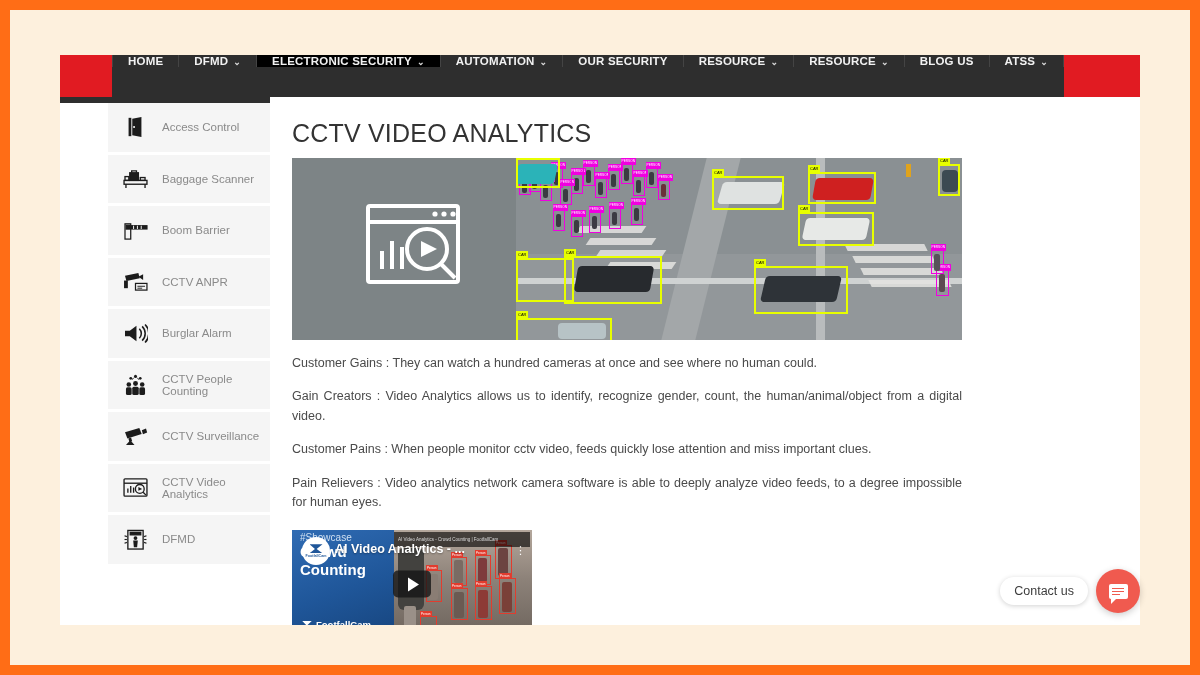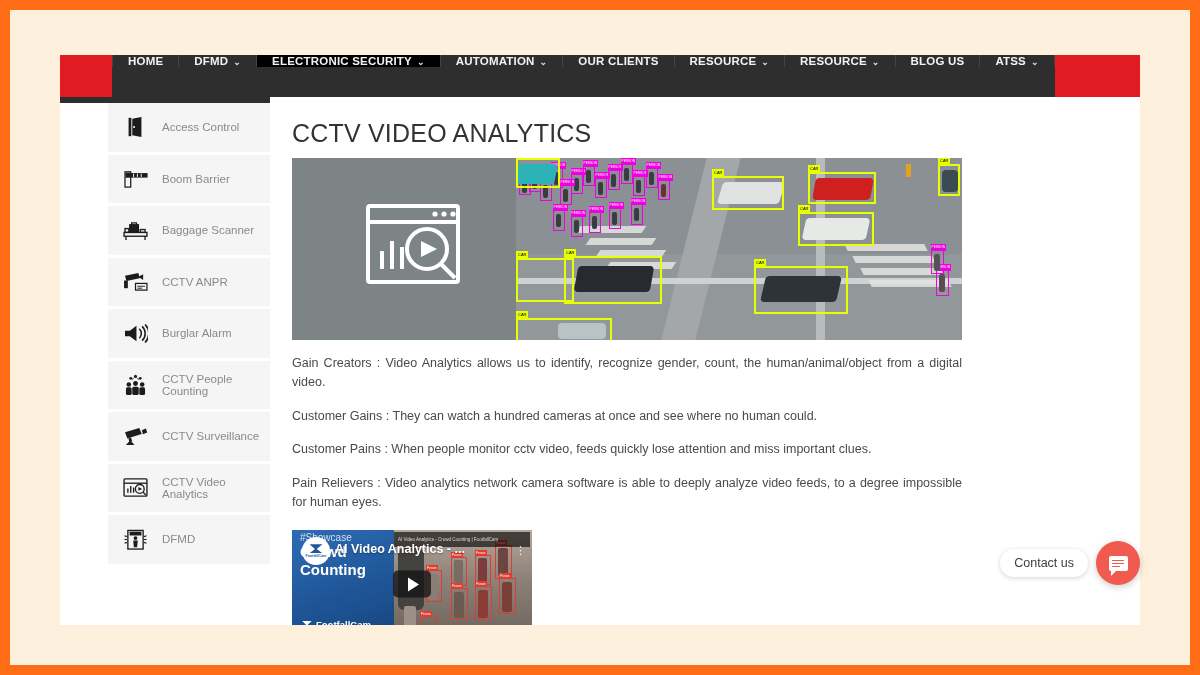--- a/index.html
+++ b/index.html
@@ -337,21 +337,21 @@
     width: 0; height: 0;
     border-left: 11px solid #fff;
     border-top: 7px solid transparent;
     border-bottom: 7px solid transparent;
     margin-left: 3px;
   }
 
   
   #chat-widget {
     position: absolute;
-    right: 50px; bottom: 80px;
+    right: 50px; bottom: 52px;
     display: flex; align-items: center; gap: 8px;
     z-index: 20;
   }
   #chat-label {
     background: #fff;
     border-radius: 16px;
     padding: 7px 14px;
     font-size: 12.5px;
     color: #3c3c3c;
     box-shadow: 0 1px 5px rgba(0,0,0,.18);
@@ -404,21 +404,21 @@
       </div>
       <div class="nav-item active">
         <span>ELECTRONIC SECURITY</span>
         <span class="caret">⌄</span>
       </div>
       <div class="nav-item">
         <span>AUTOMATION</span>
         <span class="caret">⌄</span>
       </div>
       <div class="nav-item">
-        <span>OUR CLIENTS</span>
+        <span>OUR SECURITY</span>
       </div>
       <div class="nav-item">
         <span>RESOURCE</span>
         <span class="caret">⌄</span>
       </div>
       <div class="nav-item">
         <span>RESOURCE</span>
         <span class="caret">⌄</span>
       </div>
       <div class="nav-item">
@@ -437,47 +437,47 @@
       <div id="sidebar-list">
           <div class="side-item">
             <span class="side-icon">
               <svg viewBox="0 0 24 24" width="22" height="22">
                 <rect x="5" y="2" width="3" height="20" fill="currentColor"></rect>
                 <path d="M9 3 L19 1.2 V22.8 L9 21 Z" fill="currentColor"></path>
                 <circle cx="11" cy="12" r="1.1" fill="#fff"></circle>
               </svg>
             </span>
             <span class="side-label">Access Control</span>
-          </div>
-          <div class="side-item">
-            <span class="side-icon">
-              <svg viewBox="0 0 26 22" width="25" height="21" fill="none" stroke="currentColor" stroke-width="1.3">
-                <rect x="2" y="4" width="6" height="16"></rect>
-                <rect x="3.2" y="5.5" width="3.6" height="4" fill="currentColor"></rect>
-                <rect x="8" y="6" width="17" height="3.4" fill="currentColor"></rect>
-                <line x1="11" y1="6" x2="11" y2="9.4" stroke="#fff" stroke-width="1"></line>
-                <line x1="15" y1="6" x2="15" y2="9.4" stroke="#fff" stroke-width="1"></line>
-                <line x1="19" y1="6" x2="19" y2="9.4" stroke="#fff" stroke-width="1"></line>
-              </svg>
-            </span>
-            <span class="side-label">Boom Barrier</span>
           </div>
           <div class="side-item">
             <span class="side-icon">
               <svg viewBox="0 0 26 22" width="25" height="21" fill="none" stroke="currentColor" stroke-width="1.4">
                 <rect x="1" y="13" width="24" height="4"></rect>
                 <rect x="7" y="5" width="9" height="8" fill="currentColor"></rect>
                 <path d="M9 5 V3 h5 v2"></path>
                 <rect x="2" y="9" width="4" height="4"></rect>
                 <rect x="18" y="10" width="5" height="3"></rect>
                 <line x1="3" y1="17" x2="3" y2="21"></line>
                 <line x1="23" y1="17" x2="23" y2="21"></line>
               </svg>
             </span>
             <span class="side-label">Baggage Scanner</span>
+          </div>
+          <div class="side-item">
+            <span class="side-icon">
+              <svg viewBox="0 0 26 22" width="25" height="21" fill="none" stroke="currentColor" stroke-width="1.3">
+                <rect x="2" y="4" width="6" height="16"></rect>
+                <rect x="3.2" y="5.5" width="3.6" height="4" fill="currentColor"></rect>
+                <rect x="8" y="6" width="17" height="3.4" fill="currentColor"></rect>
+                <line x1="11" y1="6" x2="11" y2="9.4" stroke="#fff" stroke-width="1"></line>
+                <line x1="15" y1="6" x2="15" y2="9.4" stroke="#fff" stroke-width="1"></line>
+                <line x1="19" y1="6" x2="19" y2="9.4" stroke="#fff" stroke-width="1"></line>
+              </svg>
+            </span>
+            <span class="side-label">Boom Barrier</span>
           </div>
           <div class="side-item">
             <span class="side-icon">
               <svg viewBox="0 0 26 22" width="25" height="21">
                 <path d="M2 5 L16 2 L17.5 7.5 L3.5 10.5 Z" fill="currentColor"></path>
                 <rect x="1" y="10" width="4" height="8" fill="currentColor"></rect>
                 <path d="M16 6 l5 -2.5 v6 Z" fill="currentColor"></path>
                 <rect x="13" y="13" width="12" height="7" fill="none" stroke="currentColor" stroke-width="1.3"></rect>
                 <line x1="15" y1="16" x2="23" y2="16" stroke="currentColor" stroke-width="1"></line>
                 <line x1="15" y1="18" x2="20" y2="18" stroke="currentColor" stroke-width="1"></line>
@@ -671,22 +671,22 @@
           <div class="car-body" style="left:426px;top:12px;width:16px;height:22px;background:#3c4a52;"></div>
 
           <div class="car-body" style="left:0px;top:6px;width:40px;height:20px;background:#2bb3b8;transform:skewX(-12deg);"></div>
           <div class="box-car" style="left:0px;top:0px;width:44px;height:30px;"></div>
 
           <div style="position:absolute;left:390px;top:6px;width:5px;height:13px;background:#e0a31c;"></div>
         </div>
       </div>
 
       <div id="paragraphs">
+          <p class="para">Customer Gains : They can watch a hundred cameras at once and see where no human could.</p>
           <p class="para">Gain Creators : Video Analytics allows us to identify, recognize gender, count, the human/animal/object from a digital video.</p>
-          <p class="para">Customer Gains : They can watch a hundred cameras at once and see where no human could.</p>
           <p class="para">Customer Pains : When people monitor cctv video, feeds quickly lose attention and miss important clues.</p>
           <p class="para">Pain Relievers : Video analytics network camera software is able to deeply analyze video feeds, to a degree impossible for human eyes.</p>
         </div>
 
       <div id="video-card">
         <div id="vid-left"></div>
         <div id="vid-right">
           <div class="vid-person" style="left:4px;top:18px;width:26px;height:62px;background:#43423f;border-radius:6px;"></div>
           <div class="vid-person" style="left:34px;top:44px;width:10px;height:26px;background:#8a7d74;"></div>
           <div class="vid-box" style="left:32px;top:40px;width:16px;height:32px;"></div>

